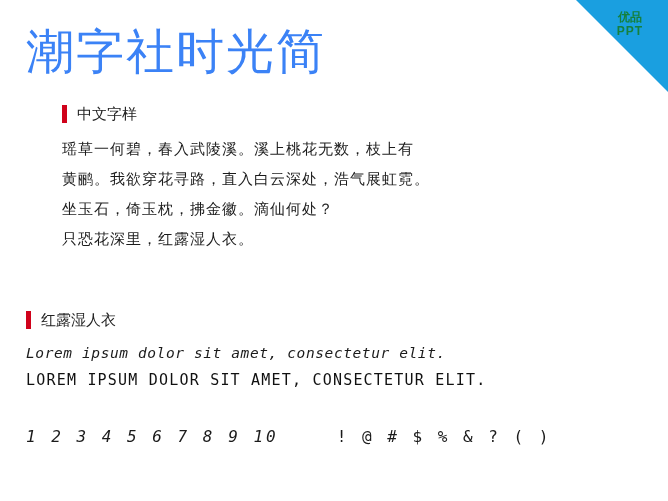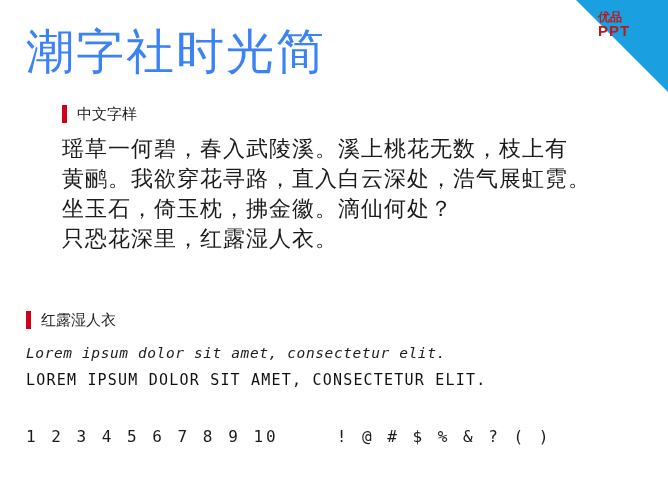--- a/index.html
+++ b/index.html
@@ -37,31 +37,31 @@
     width: 0;
     height: 0;
     border-top: 92px solid #1a9fe0;
     border-left: 92px solid transparent;
   }
   .corner-ribbon .logo {
     position: absolute;
     top: 10px;
     right: 6px;
     width: 64px;
-    text-align: left;
+    text-align: center;
     transform: rotate(0deg);
-    color: #b91c1c;
+    color: #15803d;
     font-size: 12px;
     line-height: 14px;
     font-weight: bold;
     letter-spacing: 0px;
   }
   .corner-ribbon .logo .l2 {
     display: block;
-    font-size: 15px;
+    font-size: 12px;
     letter-spacing: 1px;
   }
 
   .title {
     position: absolute;
     left: 26px;
     top: 22px;
     font-size: 48px;
     line-height: 58px;
     color: #3b82f6;
@@ -91,21 +91,21 @@
   }
   .section-title {
     font-size: 15px;
     color: #222222;
     font-family: "DejaVu Sans", sans-serif;
     line-height: 18px;
   }
 
   .cn-sample {
     font-family: "DejaVu Serif", serif;
-    font-size: 22px;
+    font-size: 15px;
     line-height: 30px;
     color: #1b1b1b;
     letter-spacing: 1px;
   }
   .cn-sample .line {
     white-space: nowrap;
   }
 
   .en-sample .line-lower {
     font-family: "DejaVu Sans Mono", monospace;
@@ -129,20 +129,21 @@
     font-family: "DejaVu Sans Mono", monospace;
     font-size: 16px;
     color: #1b1b1b;
     letter-spacing: 3px;
     line-height: 26px;
     display: flex;
     align-items: baseline;
   }
   .num-sample .digits {
     white-space: nowrap;
+    font-style: italic;
   }
   .num-sample .symbols {
     white-space: nowrap;
     margin-left: 58px;
   }
 </style>
 </head>
 <body>
 
 <div class="page">

